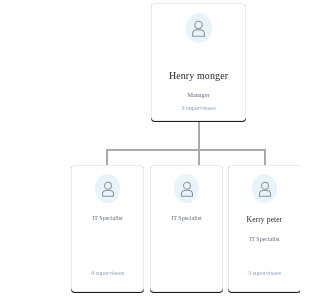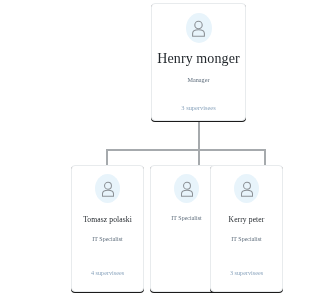--- a/index.html
+++ b/index.html
@@ -56,21 +56,21 @@
   }
 
   .card-child {
     top: 165px;
     width: 73px;
     height: 127px;
   }
 
   .card-child-1 { left: 71px; }
   .card-child-2 { left: 150px; }
-  .card-child-3 { left: 210px; }
+  .card-child-3 { left: 228px; }
 
   
   .avatar {
     width: 26px;
     height: 30px;
     margin-top: 9px;
     border-radius: 50%;
     background: #e8f4fb;
     display: flex;
     align-items: center;
@@ -81,22 +81,22 @@
     margin-top: 8px;
     width: 25px;
     height: 29px;
   }
   .avatar svg {
     display: block;
   }
 
   
   .person-name {
-    margin-top: 8px;
-    font-size: 14px;
+    margin-top: 27px;
+    font-size: 10px;
     color: #24292e;
     text-align: center;
     line-height: 1.1;
     letter-spacing: 0.1px;
     white-space: nowrap;
   }
   .card-child .person-name {
     margin-top: 13px;
     font-size: 7.6px;
   }
@@ -156,21 +156,20 @@
     <div class="supervisees">3 supervisees</div>
   </div>
 
   <div class="card card-child card-child-1">
     <div class="avatar">
       <svg width="14" height="16" viewBox="0 0 15 17" aria-hidden="true">
         <circle cx="7.5" cy="5" r="3.7" fill="none" stroke="#8c9196" stroke-width="1.1"></circle>
         <path d="M1.6 16.2 V13.6 C1.6 11.2 4.2 9.8 7.5 9.8 C10.8 9.8 13.4 11.2 13.4 13.6 V16.2 Z" fill="none" stroke="#8c9196" stroke-width="1.1" stroke-linejoin="round"></path>
       </svg>
     </div>
-    <div class="person-name">Tomasz polaski</div>
     <div class="person-role">IT Specialist</div>
     <div class="supervisees">4 supervisees</div>
   </div>
 
   <div class="card card-child card-child-2">
     <div class="avatar">
       <svg width="14" height="16" viewBox="0 0 15 17" aria-hidden="true">
         <circle cx="7.5" cy="5" r="3.7" fill="none" stroke="#8c9196" stroke-width="1.1"></circle>
         <path d="M1.6 16.2 V13.6 C1.6 11.2 4.2 9.8 7.5 9.8 C10.8 9.8 13.4 11.2 13.4 13.6 V16.2 Z" fill="none" stroke="#8c9196" stroke-width="1.1" stroke-linejoin="round"></path>
       </svg>

